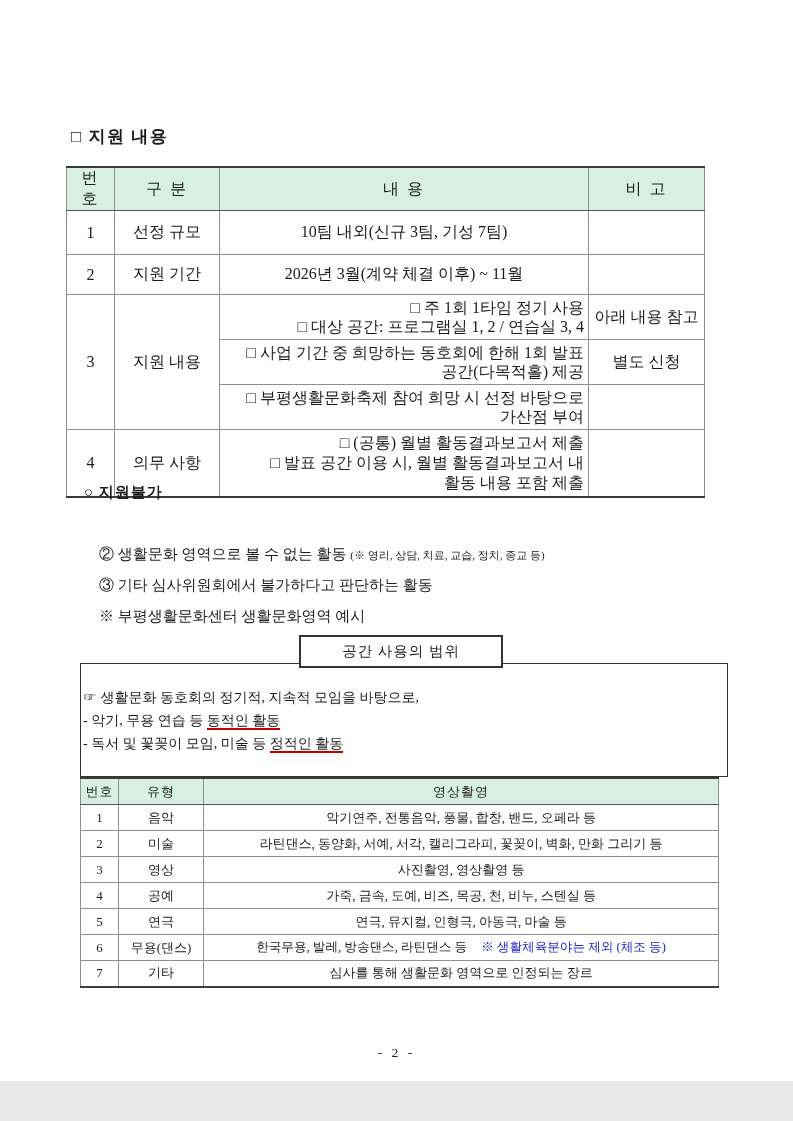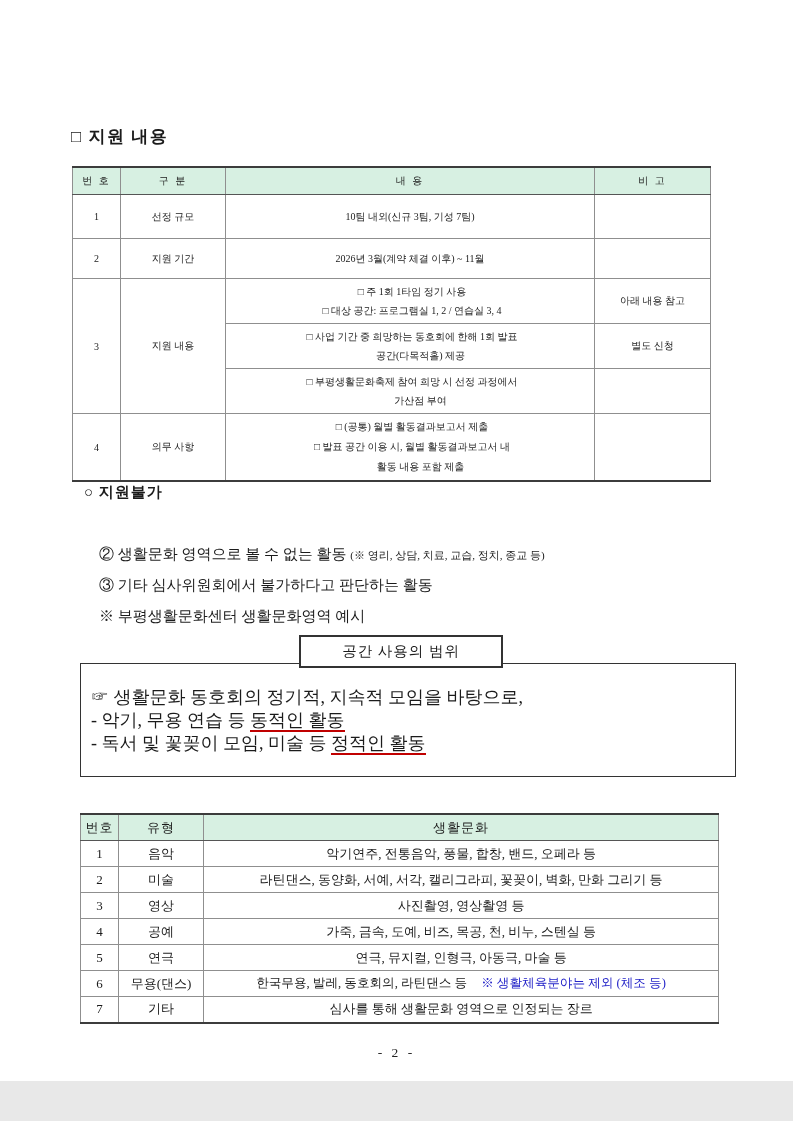--- a/index.html
+++ b/index.html
@@ -19,38 +19,38 @@
     overflow:hidden;
     margin:0 auto;
   }
   .doc-title{
     position:absolute;left:71px;top:125px;
     font-size:17px;font-weight:bold;letter-spacing:1.5px;
     white-space:nowrap;
   }
   
   table.t1{
-    position:absolute;left:72px;top:166px;width:638px;
+    position:absolute;left:66px;top:166px;width:638px;
     border-collapse:collapse;table-layout:fixed;
-    font-size:10px;
+    font-size:16px;
     border-top:2.5px solid var(--border_dark);
     border-bottom:2.5px solid var(--border_dark);
   }
   table.t1 th, table.t1 td{
     border:1px solid var(--border_gray);
     text-align:center;vertical-align:middle;
     padding:0 4px;
   }
   table.t1 th{
     background:var(--header_green);
     font-weight:normal;height:26px;letter-spacing:2px;
     border-bottom:1.5px solid #555;
   }
   table.t1 td.lines{
-    text-align:center;padding:3px 4px 3px 8px;line-height:19px;
+    text-align:right;padding:3px 4px 3px 8px;line-height:19px;
   }
   table.t1 td.lines div{white-space:nowrap;}
   table.t1 td.lines .cont{padding-left:17px;}
   tr.r1{height:44px;}
   tr.r2{height:40px;}
   tr.sub1{height:41px;}
   tr.sub2{height:42px;}
   tr.sub3{height:42px;}
   tr.r4{height:64px;}
   tr.r4 td.lines{line-height:20px;margin-top:44px;}
@@ -59,40 +59,39 @@
   .sec-title{left:84px;top:483px;font-weight:bold;letter-spacing:1px;}
   .it1{left:99px;top:514px;}
   .it2{left:99px;top:545px;}
   .it3{left:99px;top:576px;}
   .it4{left:99px;top:607px;}
   .small-note{font-size:11px;}
   
   .outerbox{
     position:absolute;left:80px;top:663px;width:634px;height:90px;
     border:1.4px solid #333;
-    padding:22px 10px 0 10px;
+    padding:22px 10px 0 2px;
     box-sizing:content-box;
-    font-size:18px;line-height:23px;
+    font-size:14px;line-height:23px;
   }
   .outerbox .bline{white-space:nowrap;}
   .boxtitle{
     position:absolute;left:299px;top:635px;width:200px;height:29px;
     border:2px solid #333;background:#fff;
     display:flex;align-items:center;justify-content:center;
     font-size:14.5px;letter-spacing:1px;z-index:2;
   }
   .redline{border-bottom:2px solid var(--red_underline);padding-bottom:0px;margin-top:40px;}
   
   table.t2{
     position:absolute;left:80px;top:777px;width:638px;
     border-collapse:collapse;table-layout:fixed;
     font-size:13px;
     border-top:2.5px solid var(--border_dark);
     border-bottom:2.5px solid var(--border_dark);
-    margin-top:36px;
   }
   table.t2 th, table.t2 td{
     border:1px solid var(--border_gray);
     text-align:center;vertical-align:middle;
     padding:0 2px;white-space:nowrap;
   }
   table.t2 th{
     background:var(--header_green);
     font-weight:normal;height:25px;letter-spacing:1px;
     border-bottom:1.5px solid #555;
@@ -153,21 +152,21 @@
       </tr>
       <tr class="sub2">
         <td class="lines">
           <div>□ 사업 기간 중 희망하는 동호회에 한해 1회 발표</div>
           <div class="cont">공간(다목적홀) 제공</div>
         </td>
         <td>별도 신청</td>
       </tr>
       <tr class="sub3">
         <td class="lines">
-          <div>□ 부평생활문화축제 참여 희망 시 선정 과정에서</div>
+          <div>□ 부평생활문화축제 참여 희망 시 선정 바탕으로</div>
           <div class="cont">가산점 부여</div>
         </td>
         <td></td>
       </tr>
       <tr class="r4">
         <td>4</td>
         <td>의무 사항</td>
         <td class="lines">
           <div>□ (공통) 월별 활동결과보고서 제출</div>
           <div>□ 발표 공간 이용 시, 월별 활동결과보고서 내</div>
@@ -193,21 +192,21 @@
   <table class="t2">
     <colgroup>
         <col style="width:38px">
         <col style="width:85px">
         <col style="width:515px">
       </colgroup>
     <thead>
       <tr>
         <th>번호</th>
         <th>유형</th>
-        <th>생활문화</th>
+        <th>영상촬영</th>
       </tr>
     </thead>
     <tbody>
       <tr class="gr">
         <td>1</td>
         <td>음악</td>
         <td>악기연주, 전통음악, 풍물, 합창, 밴드, 오페라 등</td>
       </tr>
       <tr class="gr">
         <td>2</td>
@@ -225,21 +224,21 @@
         <td>가죽, 금속, 도예, 비즈, 목공, 천, 비누, 스텐실 등</td>
       </tr>
       <tr class="gr">
         <td>5</td>
         <td>연극</td>
         <td>연극, 뮤지컬, 인형극, 아동극, 마술 등</td>
       </tr>
       <tr class="gr">
         <td>6</td>
         <td>무용(댄스)</td>
-        <td class="tight"><span>한국무용, 발레, 동호회의, 라틴댄스 등</span><span class="blue-note">※ 생활체육분야는 제외 (체조 등)</span></td>
+        <td class="tight"><span>한국무용, 발레, 방송댄스, 라틴댄스 등</span><span class="blue-note">※ 생활체육분야는 제외 (체조 등)</span></td>
       </tr>
       <tr class="gr">
         <td>7</td>
         <td>기타</td>
         <td>심사를 통해 생활문화 영역으로 인정되는 장르</td>
       </tr>
     </tbody>
   </table>
 
   <div class="pagenum">- 2 -</div>

